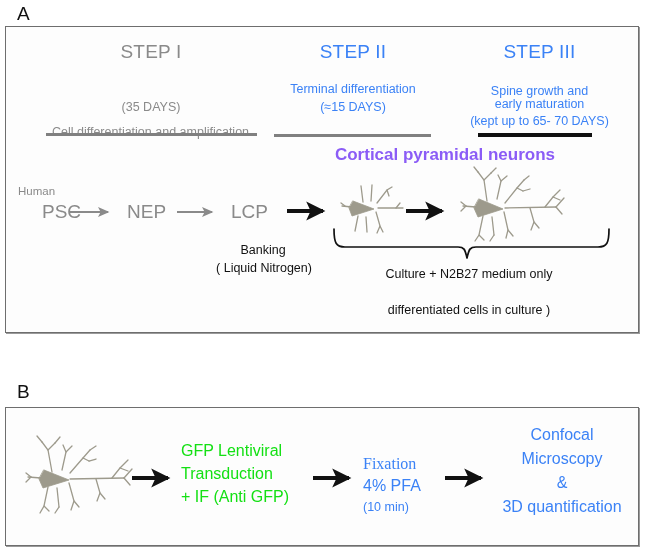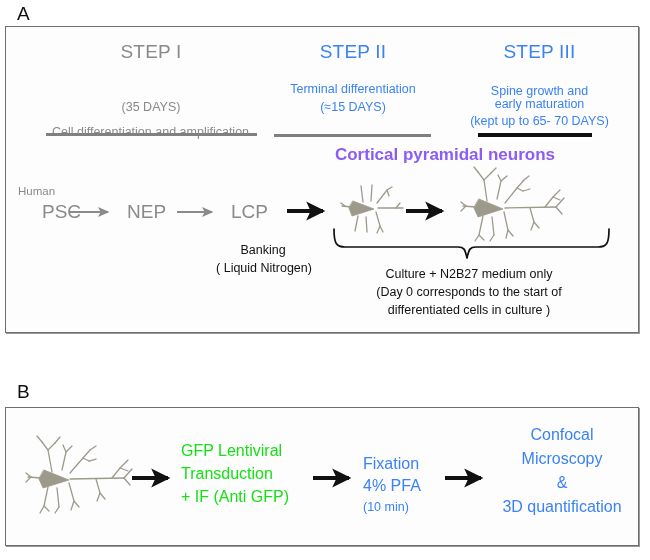--- a/index.html
+++ b/index.html
@@ -115,32 +115,31 @@
   <div class="txt human-label gray-text" style="left:18px; top:184px;">Human</div>
 
   <div class="txt stage-label gray-text" style="left:18px; top:200px;margin-left:24px;">PSC</div>
   <div class="txt stage-label gray-text" style="left:127px; top:200px;">NEP</div>
   <div class="txt stage-label gray-text" style="left:231px; top:200px;">LCP</div>
 
   <div class="txt center banking-text" style="left:193px; top:243px; width:140px;">Banking</div>
   <div class="txt center banking-text" style="left:180px; top:261px; width:168px;">( Liquid Nitrogen)</div>
 
   <div class="txt center brace-caption" style="left:338px; top:267px; width:262px;">Culture + N2B27 medium only</div>
-  <div class="txt center brace-caption" style="left:338px; top:285px; width:262px;">(Day 0 corresponds to the start of</div>
   <div class="txt center brace-caption" style="left:338px; top:303px; width:262px;">differentiated cells in culture )</div>
 
   <div class="panel-label" id="panel-b-label">B</div>
 
   <div class="panel-box" id="panel-b-box"></div>
 
   <div class="txt b-text green-text" style="left:181px; top:441px;">GFP Lentiviral</div>
   <div class="txt b-text green-text" style="left:181px; top:464px;">Transduction</div>
   <div class="txt b-text green-text" style="left:181px; top:487px;text-align:center;">+ IF (Anti GFP)</div>
 
-  <div class="txt b-text black-text" style="left:363px; top:454px;">Fixation</div>
+  <div class="txt b-text black-text" style="left:363px; top:454px;font-family:Liberation Serif, serif;">Fixation</div>
   <div class="txt b-text black-text" style="left:363px; top:476px;">4% PFA</div>
   <div class="txt b-small black-text" style="left:363px; top:500px;">(10 min)</div>
 
   <div class="txt center b-text black-text" style="left:487px; top:425px; width:150px;">Confocal</div>
   <div class="txt center b-text black-text" style="left:487px; top:449px; width:150px;">Microscopy</div>
   <div class="txt center b-text black-text" style="left:487px; top:473px; width:150px;">&amp;</div>
   <div class="txt center b-text black-text" style="left:480px; top:497px; width:164px;">3D quantification</div>
 
   <svg class="svg-layer" viewBox="0 0 650 560" xmlns="http://www.w3.org/2000/svg">
     <defs>

